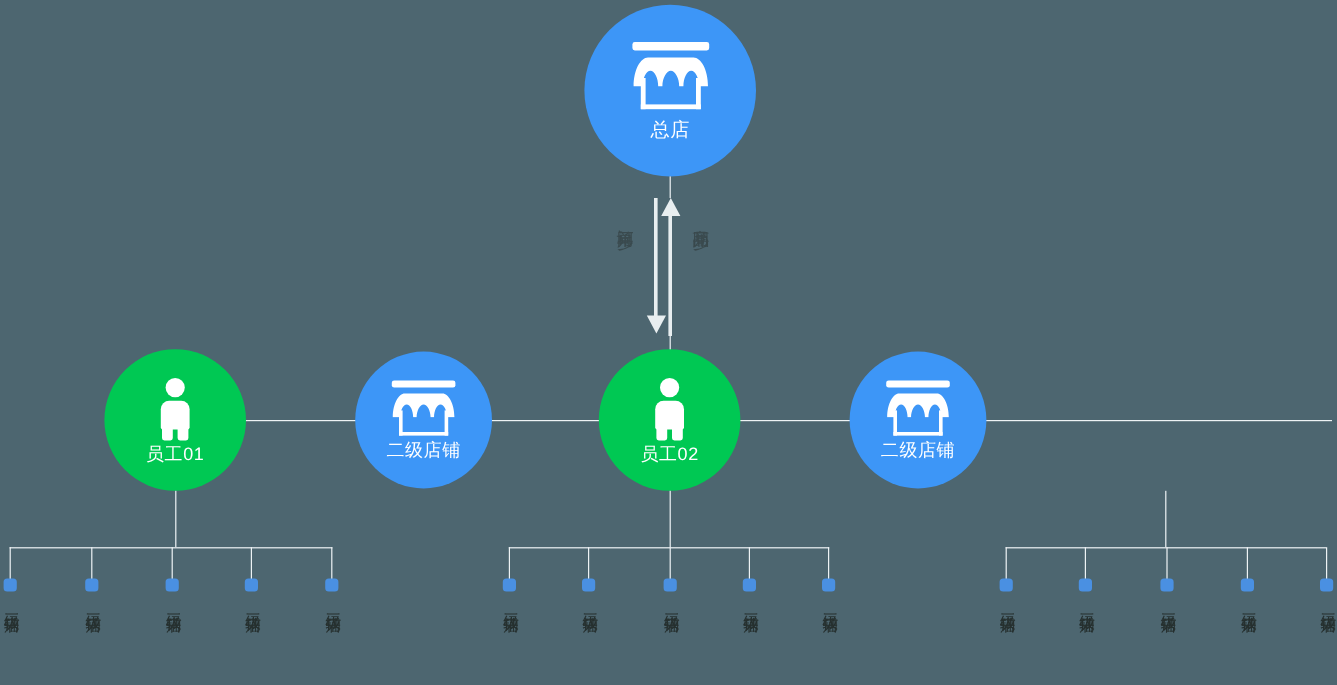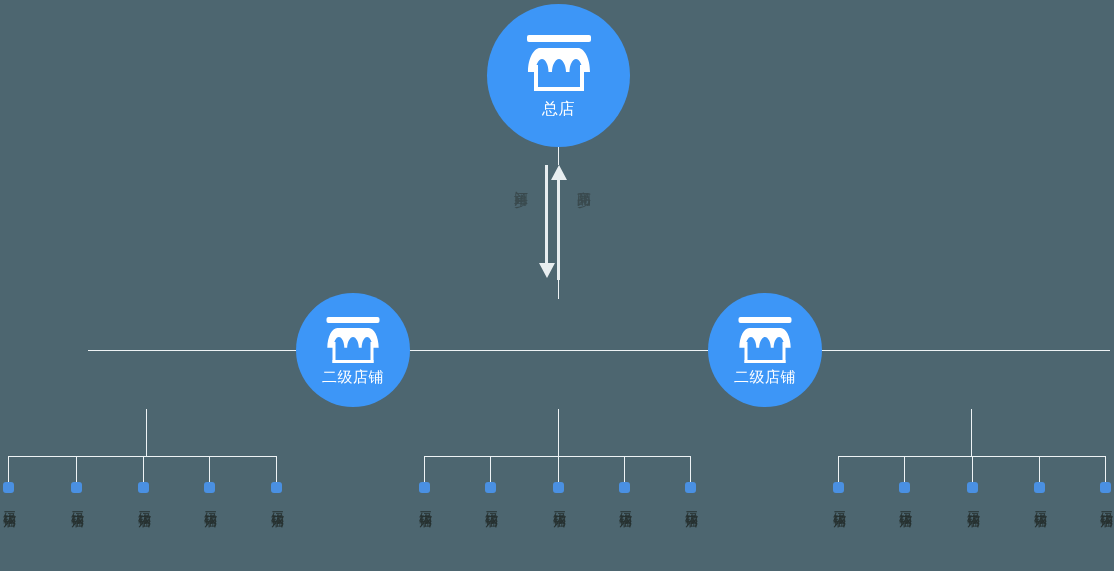--- a/index.html
+++ b/index.html
@@ -16,21 +16,21 @@
   .node{position:absolute;border-radius:50%;display:flex;flex-direction:column;
         align-items:center;justify-content:center;color:#fff;box-sizing:border-box;}
   .node .glyph{display:block;}
   .node .cap{font-size:15px;line-height:1;letter-spacing:.5px;margin-top:6px;white-space:nowrap;}
 
   .node.blue{background:#3d96f7;}
   .node.green{background:#00c853;}
 
   .node.root{width:143px;height:143px;left:487px;top:4px;}
   .node.root .cap{font-size:16px;margin-top:10px;}
-  .node.lvl2{width:114px;height:114px;}
+  .node.lvl2{width:114px;height:114px;font-family:Liberation Mono, monospace;}
   .node.staff{width:118px;height:118px;}
 
   
   .shop{position:relative;}
   .shop .awn-bar{position:absolute;left:50%;transform:translateX(-50%);top:0;
       background:#fff;border-radius:2px;}
   .shop .awn{position:absolute;left:0;}
   .shop .body{position:absolute;left:50%;transform:translateX(-50%);
       border:4px solid #fff;border-top:none;box-sizing:border-box;background:transparent;}
 
@@ -87,37 +87,55 @@
     <span class="arrow" style="left:16px;top:0;border-left:8px solid transparent;border-right:8px solid transparent;border-bottom:15px solid #e8eef0;"></span>
   </div>
   <span class="sync-label" style="left:513px;top:180px;">订单同步</span>
   <span class="sync-label" style="left:576px;top:180px;">商品同步</span>
 
   <span class="vline" style="left:558px;top:147px;height:18px;"></span>
   <span class="vline" style="left:558px;top:280px;height:19px;"></span>
 
   <span class="hline" style="left:88px;top:350px;width:1022px;"></span>
 
+  <div class="node green staff" style="left:87px;top:291px;">
+    <span class="glyph person" style="width:34px;height:50px;">
+      <span class="head" style="width:16px;height:16px;top:0;"></span>
+      <span class="torso" style="width:24px;height:24px;top:19px;border-radius:7px 7px 2px 2px;"></span>
+      <span class="leg" style="width:9px;height:12px;left:6px;top:40px;border-radius:0 0 2px 2px;"></span>
+      <span class="leg" style="width:9px;height:12px;right:6px;top:40px;border-radius:0 0 2px 2px;"></span>
+    </span>
+    <span class="cap">员工01</span>
+  </div>
 
   <div class="node blue lvl2" style="left:296px;top:293px;">
     <span class="glyph shop" style="width:58px;height:46px;">
       <span class="awn-bar" style="width:53px;height:6px;top:0;"></span>
       <span class="awn" style="top:9px;left:0;">
         <svg width="58" height="22" viewBox="0 0 70 26">
           <path d="M4 26 C4 12 10 2 16 2 L54 2 C60 2 66 12 66 26 L58.5 26
                    C58.5 19 55.5 13 52 13 C48.5 13 45.5 19 45.5 26
                    L42 26 C42 19 38.5 13 35 13 C31.5 13 28 19 28 26
                    L24.5 26 C24.5 19 21.5 13 18 13 C14.5 13 11.5 19 11.5 26 Z" fill="#ffffff"></path>
         </svg>
       </span>
       <span class="body" style="width:41px;height:21px;top:25px;border-width:3px;"></span>
     </span>
     <span class="cap">二级店铺</span>
   </div>
 
+  <div class="node green staff" style="left:499px;top:291px;">
+    <span class="glyph person" style="width:34px;height:50px;">
+      <span class="head" style="width:16px;height:16px;top:0;"></span>
+      <span class="torso" style="width:24px;height:24px;top:19px;border-radius:7px 7px 2px 2px;"></span>
+      <span class="leg" style="width:9px;height:12px;left:6px;top:40px;border-radius:0 0 2px 2px;"></span>
+      <span class="leg" style="width:9px;height:12px;right:6px;top:40px;border-radius:0 0 2px 2px;"></span>
+    </span>
+    <span class="cap">员工02</span>
+  </div>
 
   <div class="node blue lvl2" style="left:708px;top:293px;">
     <span class="glyph shop" style="width:58px;height:46px;">
       <span class="awn-bar" style="width:53px;height:6px;top:0;"></span>
       <span class="awn" style="top:9px;left:0;">
         <svg width="58" height="22" viewBox="0 0 70 26">
           <path d="M4 26 C4 12 10 2 16 2 L54 2 C60 2 66 12 66 26 L58.5 26
                    C58.5 19 55.5 13 52 13 C48.5 13 45.5 19 45.5 26
                    L42 26 C42 19 38.5 13 35 13 C31.5 13 28 19 28 26
                    L24.5 26 C24.5 19 21.5 13 18 13 C14.5 13 11.5 19 11.5 26 Z" fill="#ffffff"></path>

